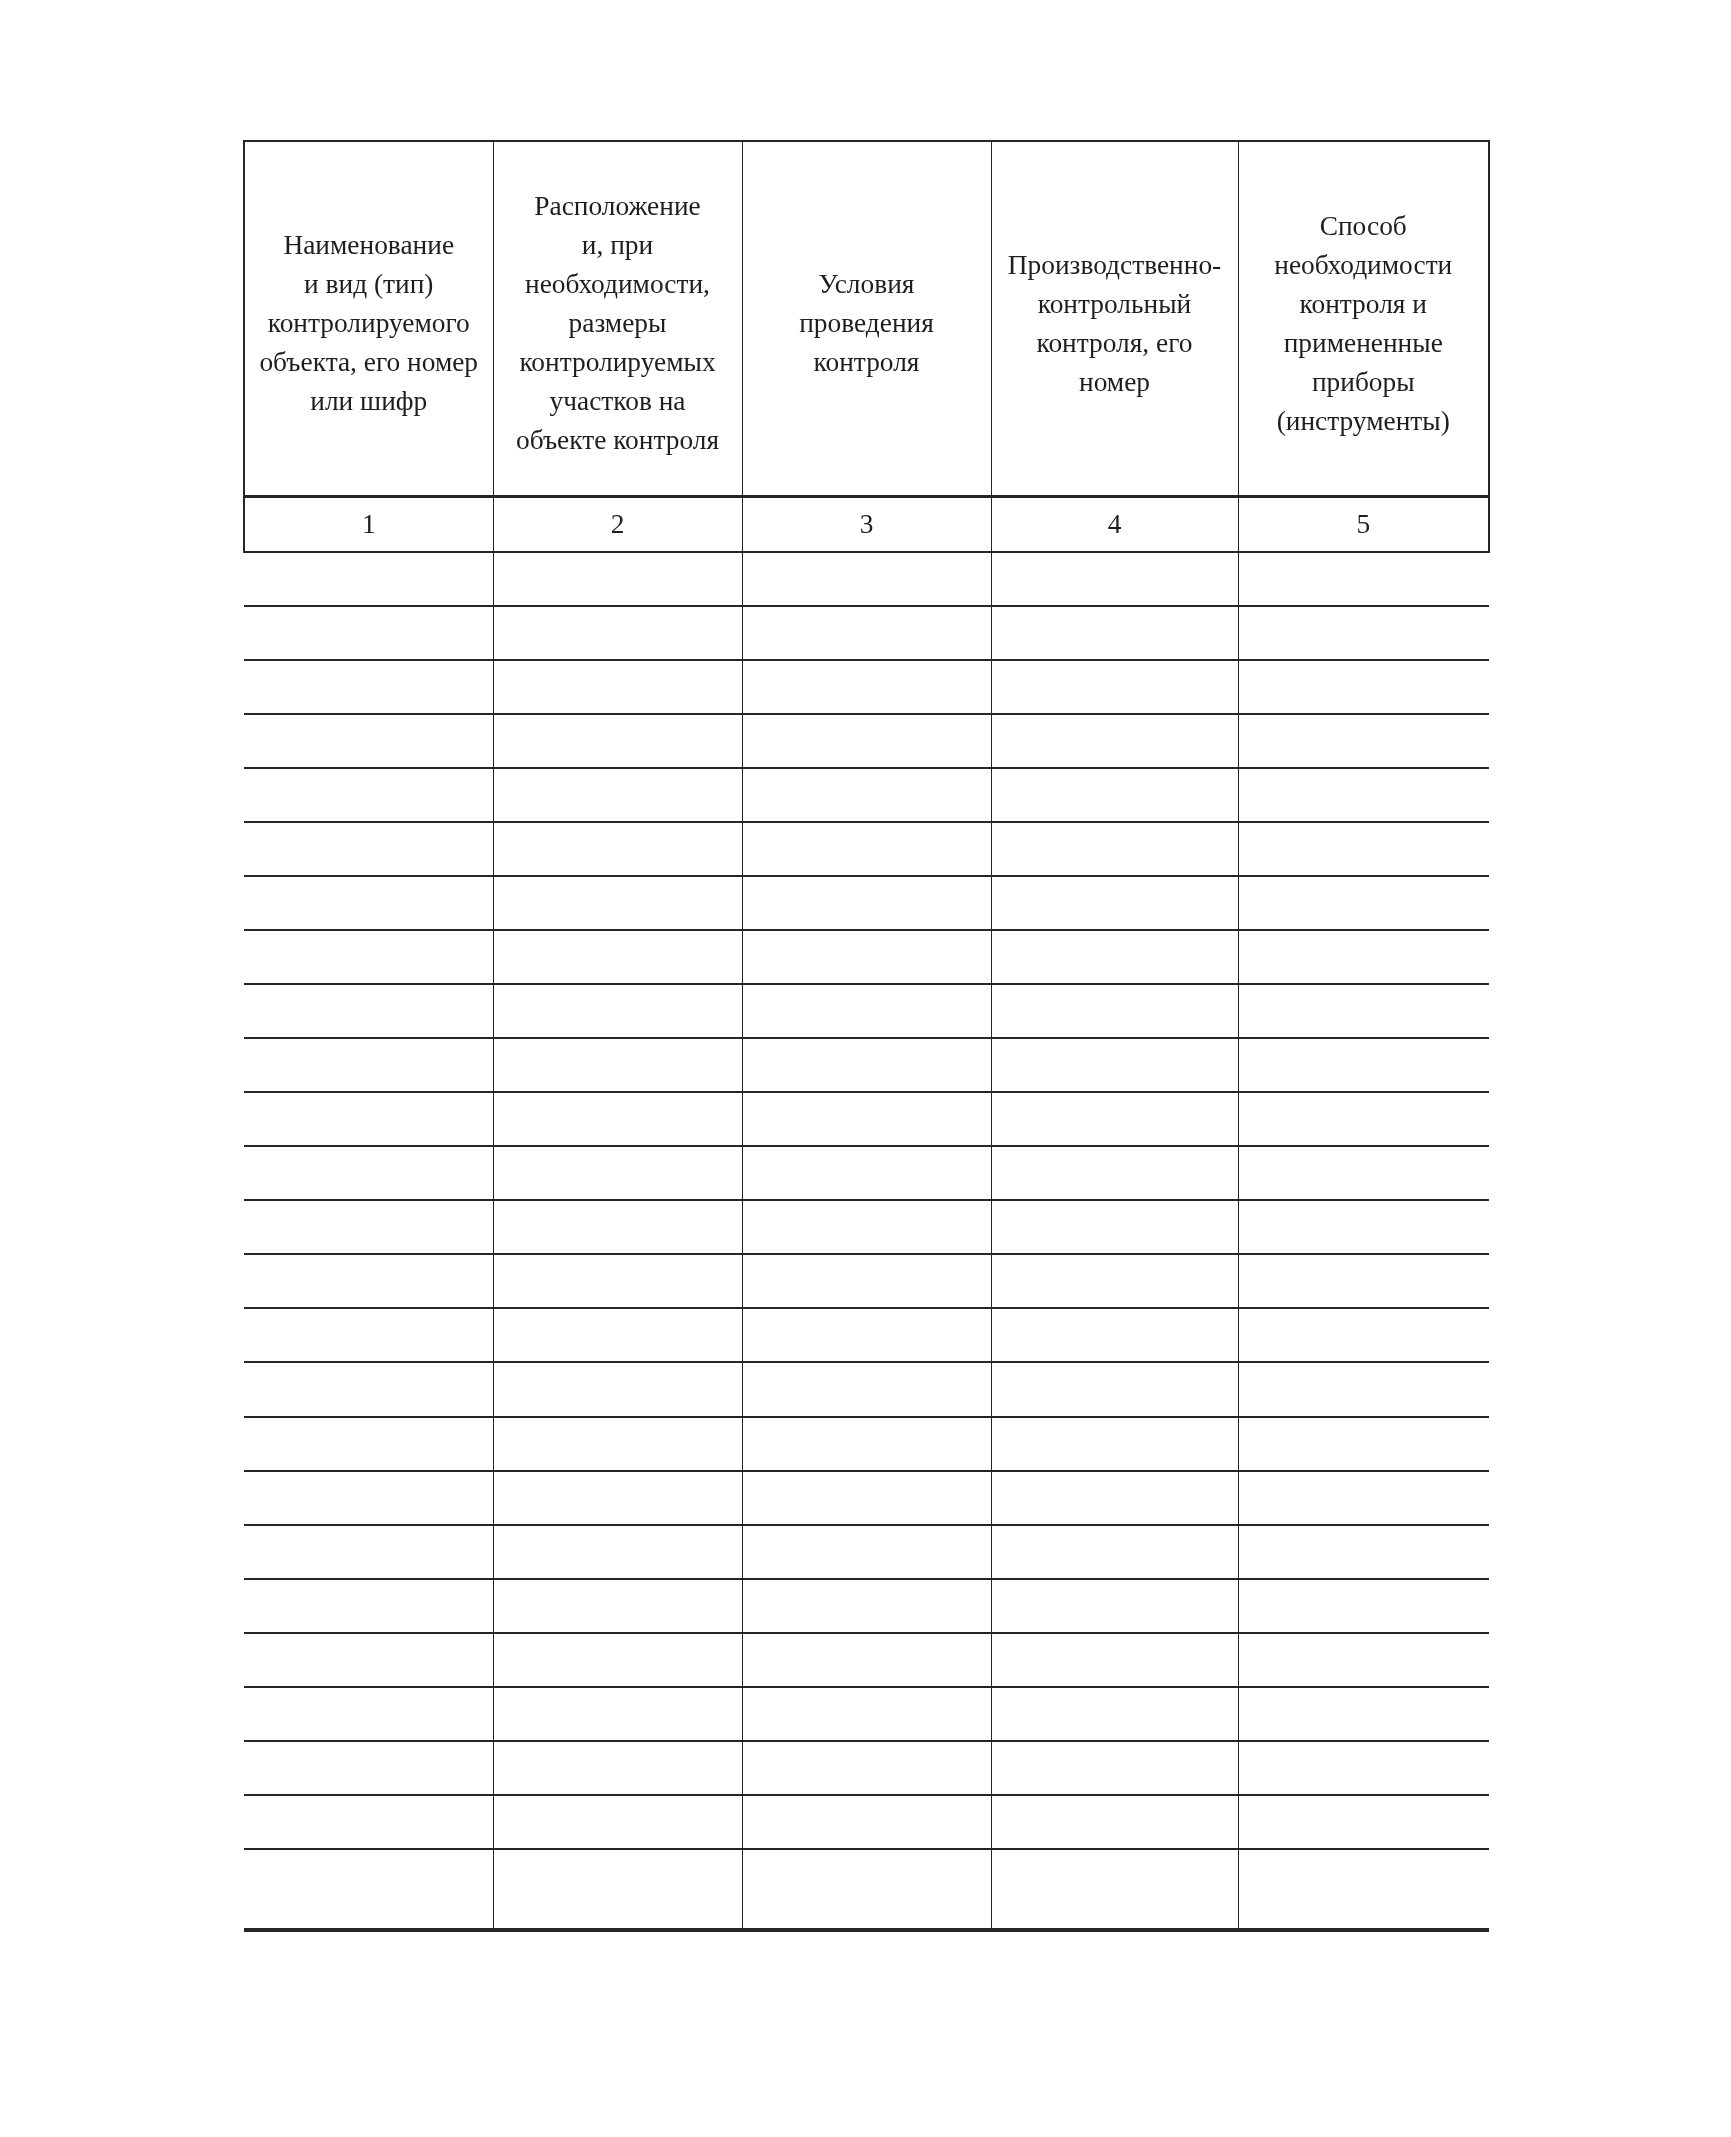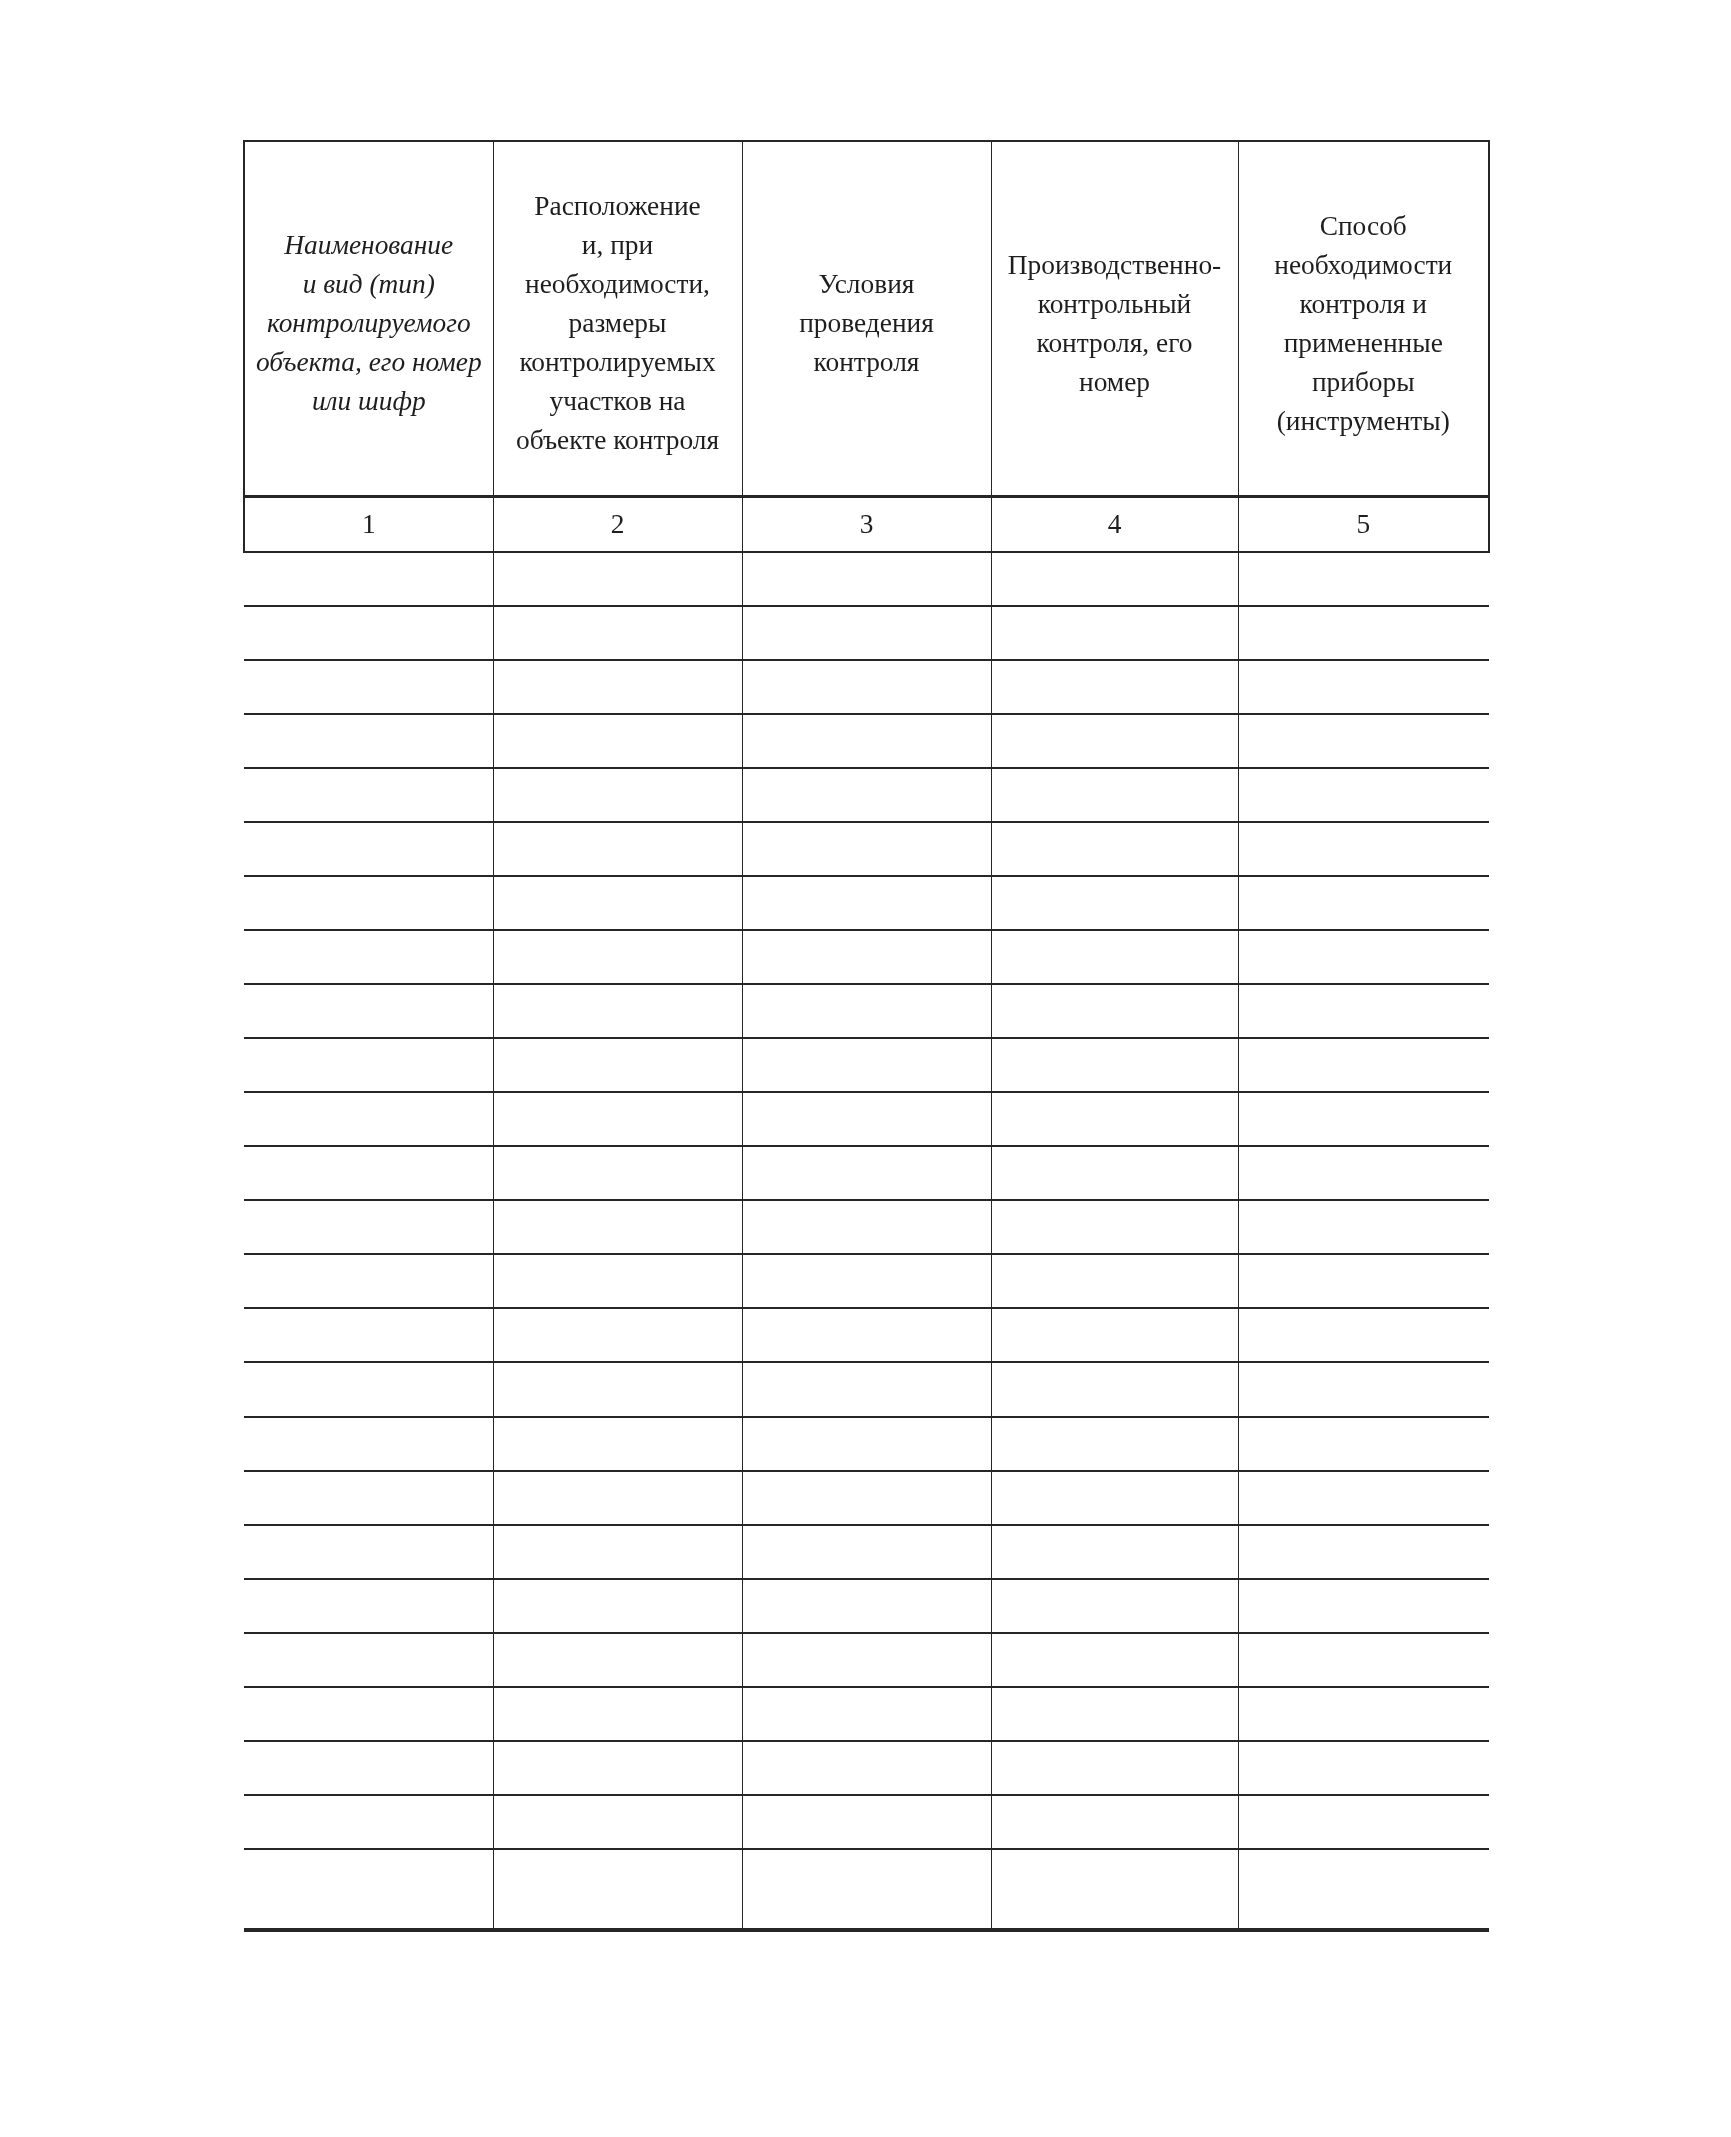--- a/index.html
+++ b/index.html
@@ -38,21 +38,21 @@
     border-left:1.8px solid var(--ink);
     border-right:1.8px solid var(--ink);
     vertical-align:middle;
     text-align:center;
     font-weight:normal;
     font-size:27.4px;
     line-height:39px;
     white-space:pre-line;
     padding-top:11px;
   }
-  tr.header-row th:first-child{border-left:2.7px solid var(--ink);font-style:italic;}
+  tr.header-row th:first-child{border-left:2.7px solid var(--ink);}
   tr.header-row th:last-child{border-right:2.7px solid var(--ink);}
   
   tr.numbers-row{height:56px;}
   tr.numbers-row td{
     border-left:1.8px solid var(--ink);
     border-right:1.8px solid var(--ink);
     border-bottom:2.7px solid var(--ink);
     text-align:center;
     vertical-align:middle;
     font-size:27.4px;

